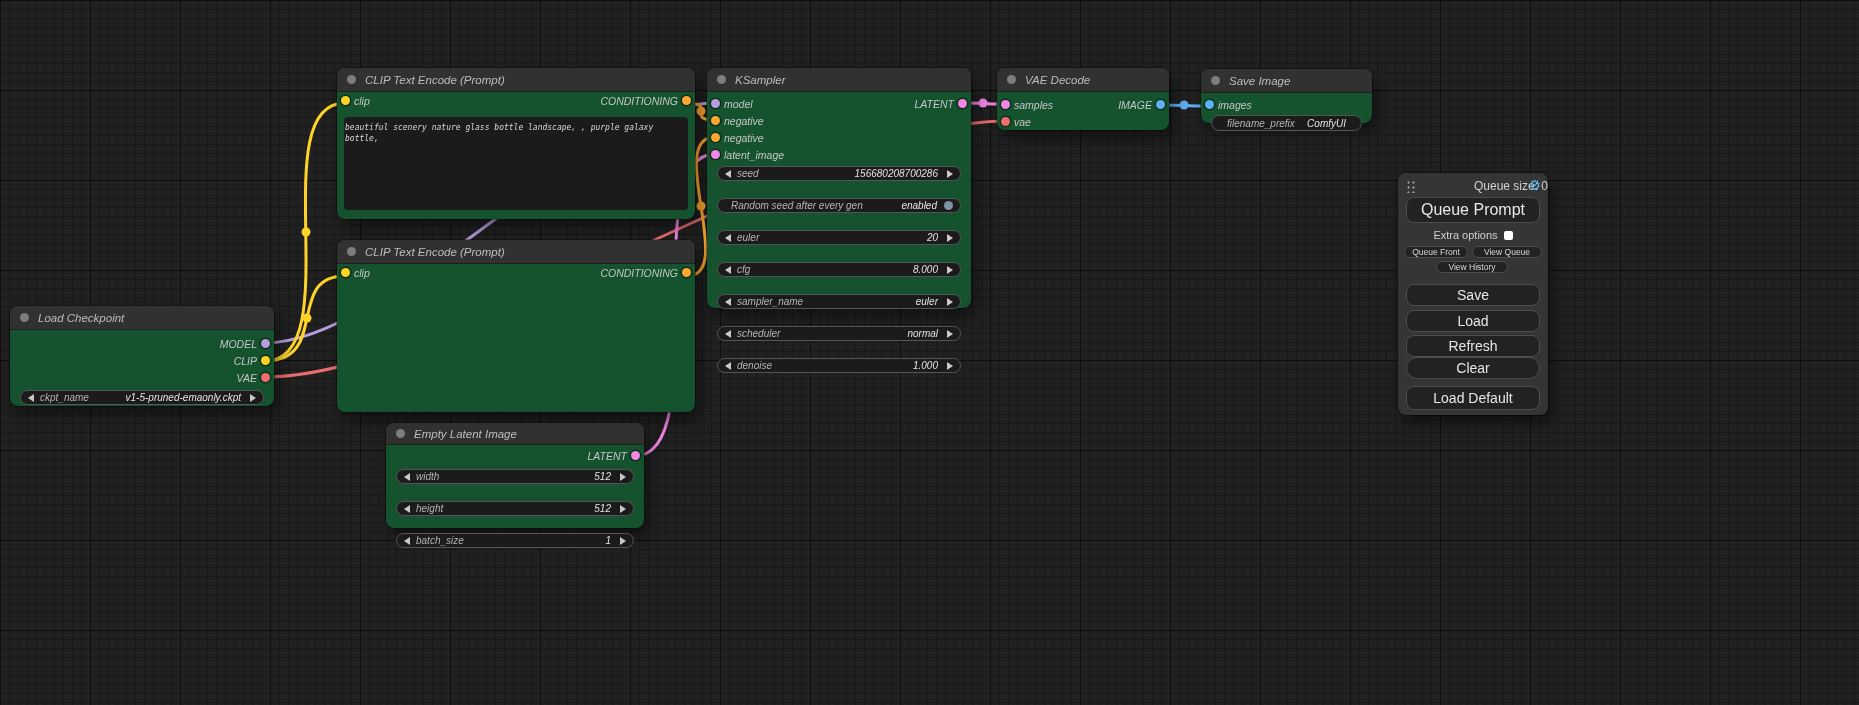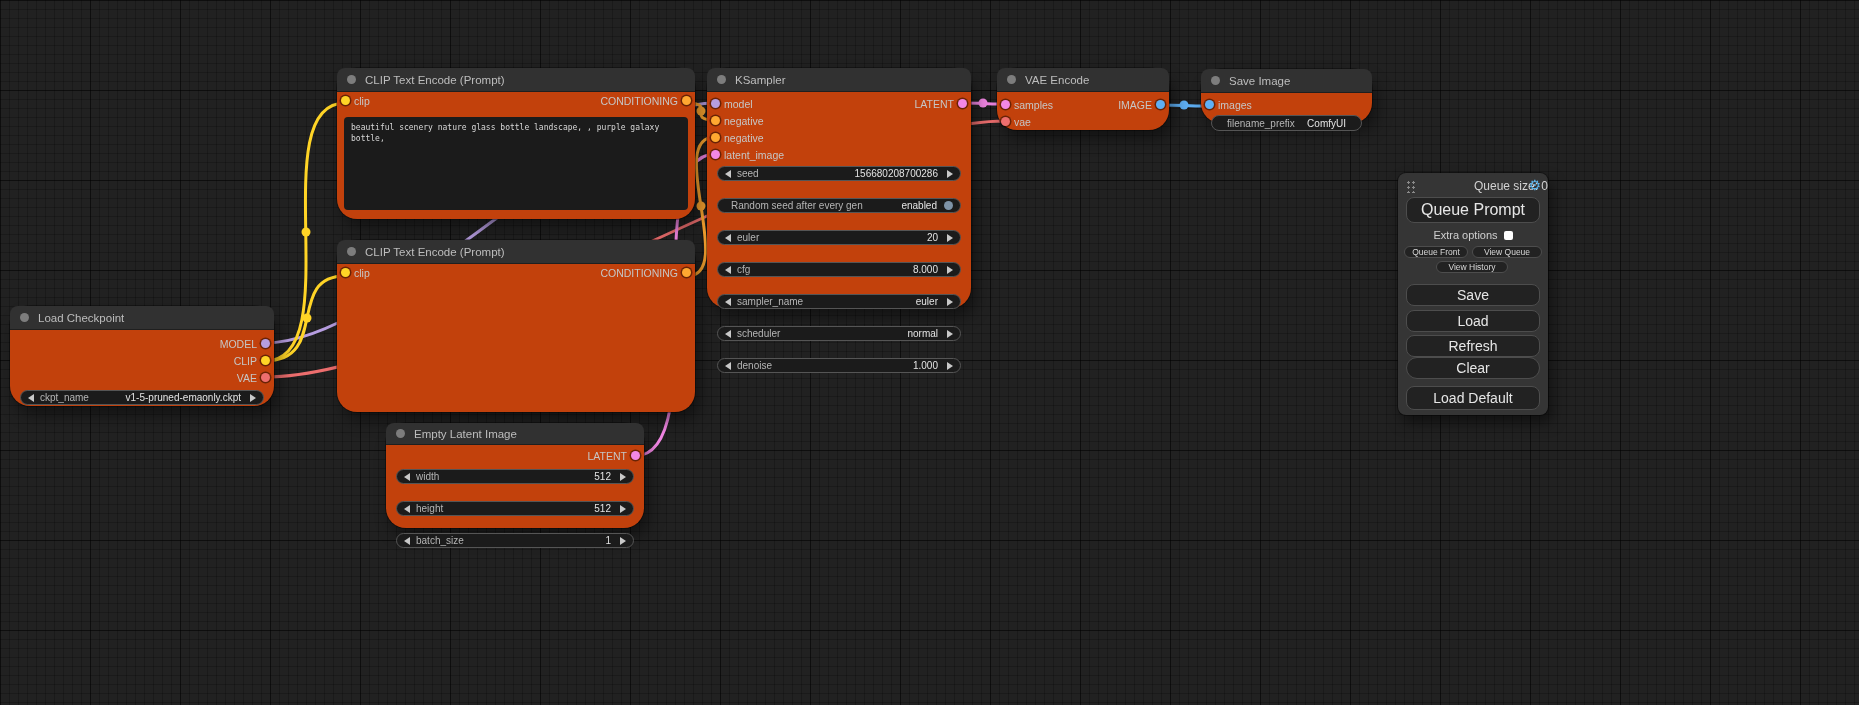--- a/index.html
+++ b/index.html
@@ -14,23 +14,24 @@
       linear-gradient(90deg, rgba(0,0,0,0.22) 1px, transparent 1px);
     background-size:90px 90px, 90px 90px, 9px 9px, 9px 9px;
   }
   #wires{position:absolute;left:0;top:0;z-index:1;}
   #wires path{fill:none;stroke-width:3;stroke-linecap:round;}
   .w-model{stroke:#b69de0;} .w-clip{stroke:#ffd426;} .w-vae{stroke:#ed6e6e;}
   .w-cond{stroke:#ffa831;} .w-latent{stroke:#f387e5;} .w-image{stroke:#5fb0f5;}
   .d-clip{fill:#ffd426;} .d-cond{fill:#ffa831;} .d-latent{fill:#f387e5;} .d-image{fill:#5fb0f5;}
 
   .node{
-    position:absolute;z-index:2;background:#c2410c;border-radius:20px;
+    position:absolute;z-index:2;background:#14532d;border-radius:8px;
     box-shadow:0 0 0 1px rgba(0,0,0,0.35), 5px 9px 16px rgba(0,0,0,0.45);
     color:#c6c6c6;
+    font-style:italic;
   }
   .node-title{
     height:24px;background:#313131;border-radius:8px 8px 0 0;
     border-bottom:1px solid rgba(0,0,0,0.35);
     display:flex;align-items:center;padding:0 10px;box-sizing:border-box;
     color:#bdbdbd;font-size:11.5px;
   }
   .title-dot{width:9px;height:9px;border-radius:50%;background:#7d7d7d;margin-right:9px;flex:0 0 auto;}
   .io-row{position:relative;display:flex;align-items:center;height:17px;font-size:10.5px;color:#c6c6c6;}
   .in-label{padding-left:17px;}
@@ -48,21 +49,21 @@
   }
   .widget + .widget{margin-top:5px;}
   .widget .val{margin-left:auto;color:#e3e3e3;}
   .arr{width:0;height:0;flex:0 0 auto;}
   .arr-l{border-top:4px solid transparent;border-bottom:4px solid transparent;border-right:6px solid #c9c9c9;margin-right:6px;}
   .arr-r{border-top:4px solid transparent;border-bottom:4px solid transparent;border-left:6px solid #c9c9c9;margin-left:9px;}
   .toggle-dot{width:9px;height:9px;border-radius:50%;background:#7e93a7;margin-left:7px;flex:0 0 auto;}
 
   .prompt-box{
     margin:8px 7px 0 7px;height:93px;box-sizing:border-box;
-    background:#1b1b1b;border-radius:4px;padding:5px 7px;
+    background:#1b1b1b;border-radius:4px;padding:5px 1px;
     font-family:"DejaVu Sans Mono",monospace;font-size:8px;line-height:11px;color:#d8d8d8;
     white-space:pre-wrap;word-break:break-word;overflow:hidden;
   }
   
   .qpanel{
     position:absolute;z-index:3;left:1398px;top:173px;width:150px;height:242px;
     background:#353535;border-radius:8px;box-shadow:0 0 0 1px rgba(0,0,0,0.4), 4px 8px 14px rgba(0,0,0,0.5);
     box-sizing:border-box;
   }
   .qhead{position:absolute;left:0;top:6px;width:100%;height:14px;}
@@ -252,21 +253,21 @@
       <span>denoise</span>
       <span class="val">1.000</span>
       <span class="arr arr-r"></span>
     </div>
   </div>
 </div>
 
 <div class="node" style="left:997px;top:68px;width:172px;height:62px;">
   <div class="node-title">
     <span class="title-dot"></span>
-    <span>VAE Encode</span>
+    <span>VAE Decode</span>
   </div>
   <div style="padding-top:4px;">
     <div class="io-row">
       <span class="port in p-latent"></span>
       <span class="in-label">samples</span>
       <span class="out-label">IMAGE</span>
       <span class="port out p-image"></span>
     </div>
     <div class="io-row">
       <span class="port in p-vae"></span>

